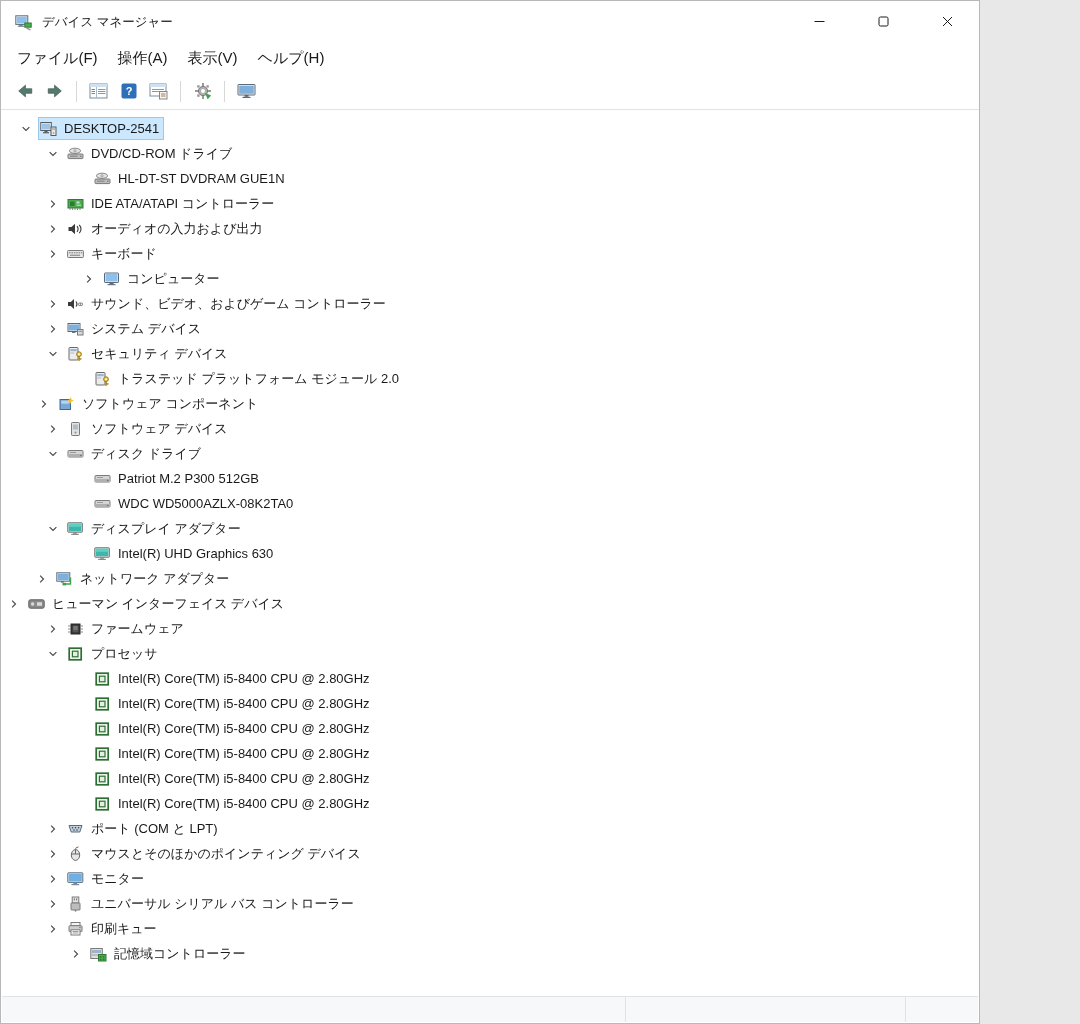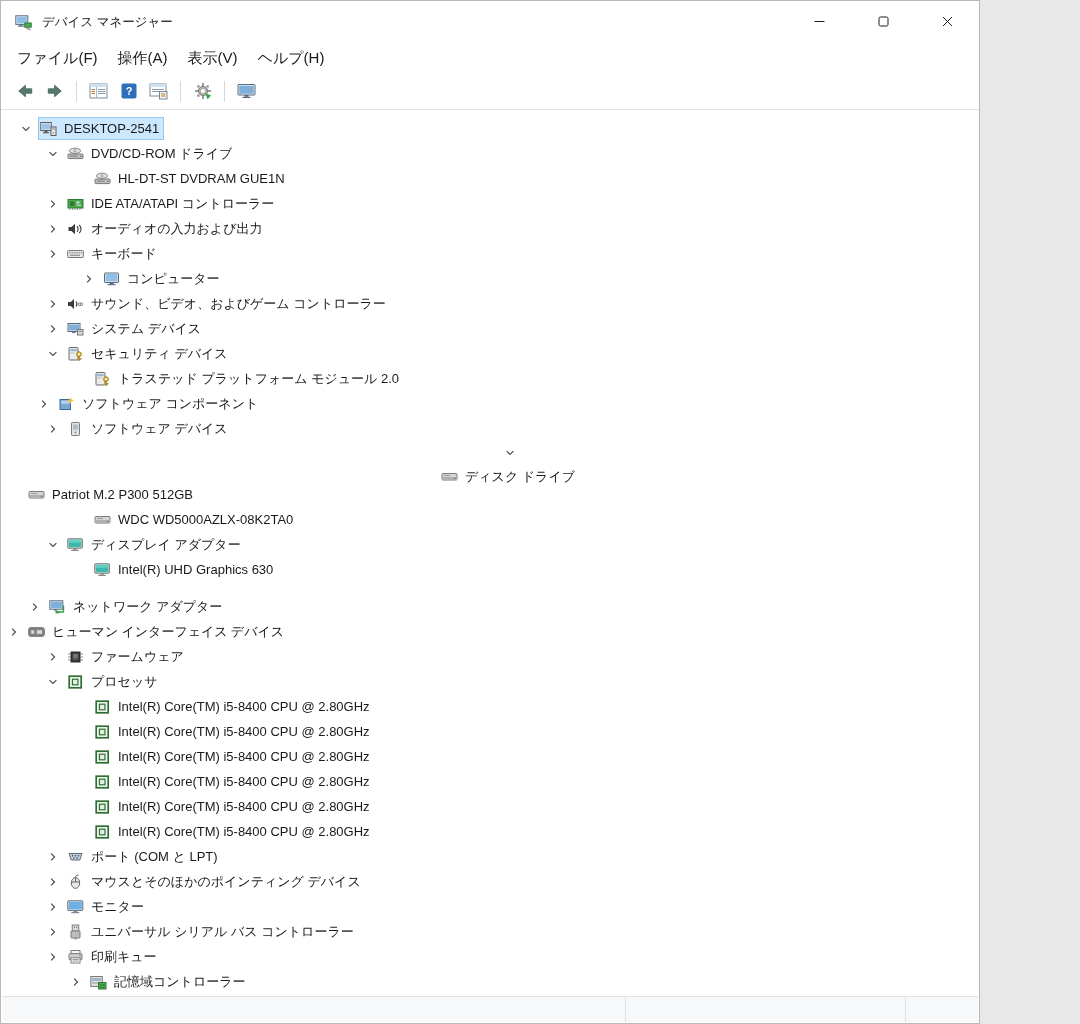--- a/index.html
+++ b/index.html
@@ -419,39 +419,39 @@
           <span class="tree-icon">
             <svg width="17" height="16" viewBox="0 0 17 16">
               <rect x="4.5" y="1.5" width="8" height="13" rx="0.8" fill="#e3e3e3" stroke="#7a7a7a"></rect>
               <rect x="6" y="3.5" width="5" height="5" fill="#aebccd"></rect>
               <circle cx="8.5" cy="11.5" r="1" fill="#8a8a8a"></circle>
             </svg>
           </span>
           <span class="tree-label">ソフトウェア デバイス</span>
         </span>
       </div>
-      <div class="tree-row" style="padding-left: 39px; flex-direction: column;">
+      <div class="tree-row" style="padding-left: 39px;">
         <span class="chevron">
           <svg width="12" height="12" viewBox="0 0 16 16">
             <path d="M3.5 5.5 L8 10 L12.5 5.5" fill="none" stroke="#454545" stroke-width="1.5"></path>
           </svg>
         </span>
         <span class="row-content">
           <span class="tree-icon">
             <svg width="17" height="16" viewBox="0 0 17 16">
               <rect x="1" y="4.5" width="15" height="6.5" rx="0.8" fill="#d5d5d5" stroke="#7a7a7a"></rect>
               <rect x="1" y="8" width="15" height="3" fill="#b0b0b0"></rect>
               <rect x="3" y="6" width="6" height="1" fill="#9a9a9a"></rect>
               <circle cx="13.8" cy="9.5" r="0.8" fill="#6a6a6a"></circle>
             </svg>
           </span>
           <span class="tree-label">ディスク ドライブ</span>
         </span>
       </div>
-      <div class="tree-row" style=" margin-top: 16px;">
+      <div class="tree-row" style="padding-left: 66px;">
         <span class="chevron"></span>
         <span class="row-content">
           <span class="tree-icon">
             <svg width="17" height="16" viewBox="0 0 17 16">
               <rect x="1" y="4.5" width="15" height="6.5" rx="0.8" fill="#d5d5d5" stroke="#7a7a7a"></rect>
               <rect x="1" y="8" width="15" height="3" fill="#b0b0b0"></rect>
               <rect x="3" y="6" width="6" height="1" fill="#9a9a9a"></rect>
               <circle cx="13.8" cy="9.5" r="0.8" fill="#6a6a6a"></circle>
             </svg>
           </span>
@@ -499,21 +499,21 @@
               <rect x="0.8" y="1.8" width="14.5" height="9.4" rx="0.5" fill="#ececec" stroke="#6a6a6a"></rect>
               <rect x="1.8" y="2.8" width="12.5" height="7.4" fill="#3bb7ab"></rect>
               <rect x="1.8" y="2.8" width="12.5" height="3" fill="#5ecfc0"></rect>
               <rect x="6.2" y="11.2" width="3.6" height="1.6" fill="#8a8a8a"></rect>
               <rect x="4.2" y="12.8" width="7.6" height="1.2" fill="#8a8a8a"></rect>
             </svg>
           </span>
           <span class="tree-label">Intel(R) UHD Graphics 630</span>
         </span>
       </div>
-      <div class="tree-row" style="padding-left: 21px; margin-top: 12px;">
+      <div class="tree-row" style="padding-left: 28px;">
         <span class="chevron">
           <svg width="12" height="12" viewBox="0 0 16 16">
             <path d="M5.5 3.5 L10 8 L5.5 12.5" fill="none" stroke="#454545" stroke-width="1.5"></path>
           </svg>
         </span>
         <span class="row-content">
           <span class="tree-icon">
             <svg width="17" height="16" viewBox="0 0 17 16">
               <rect x="0.8" y="1.8" width="13" height="8.4" fill="#eef3f8" stroke="#5a6a7a"></rect>
               <rect x="1.8" y="2.8" width="11" height="6.4" fill="#7fb0dc"></rect>

